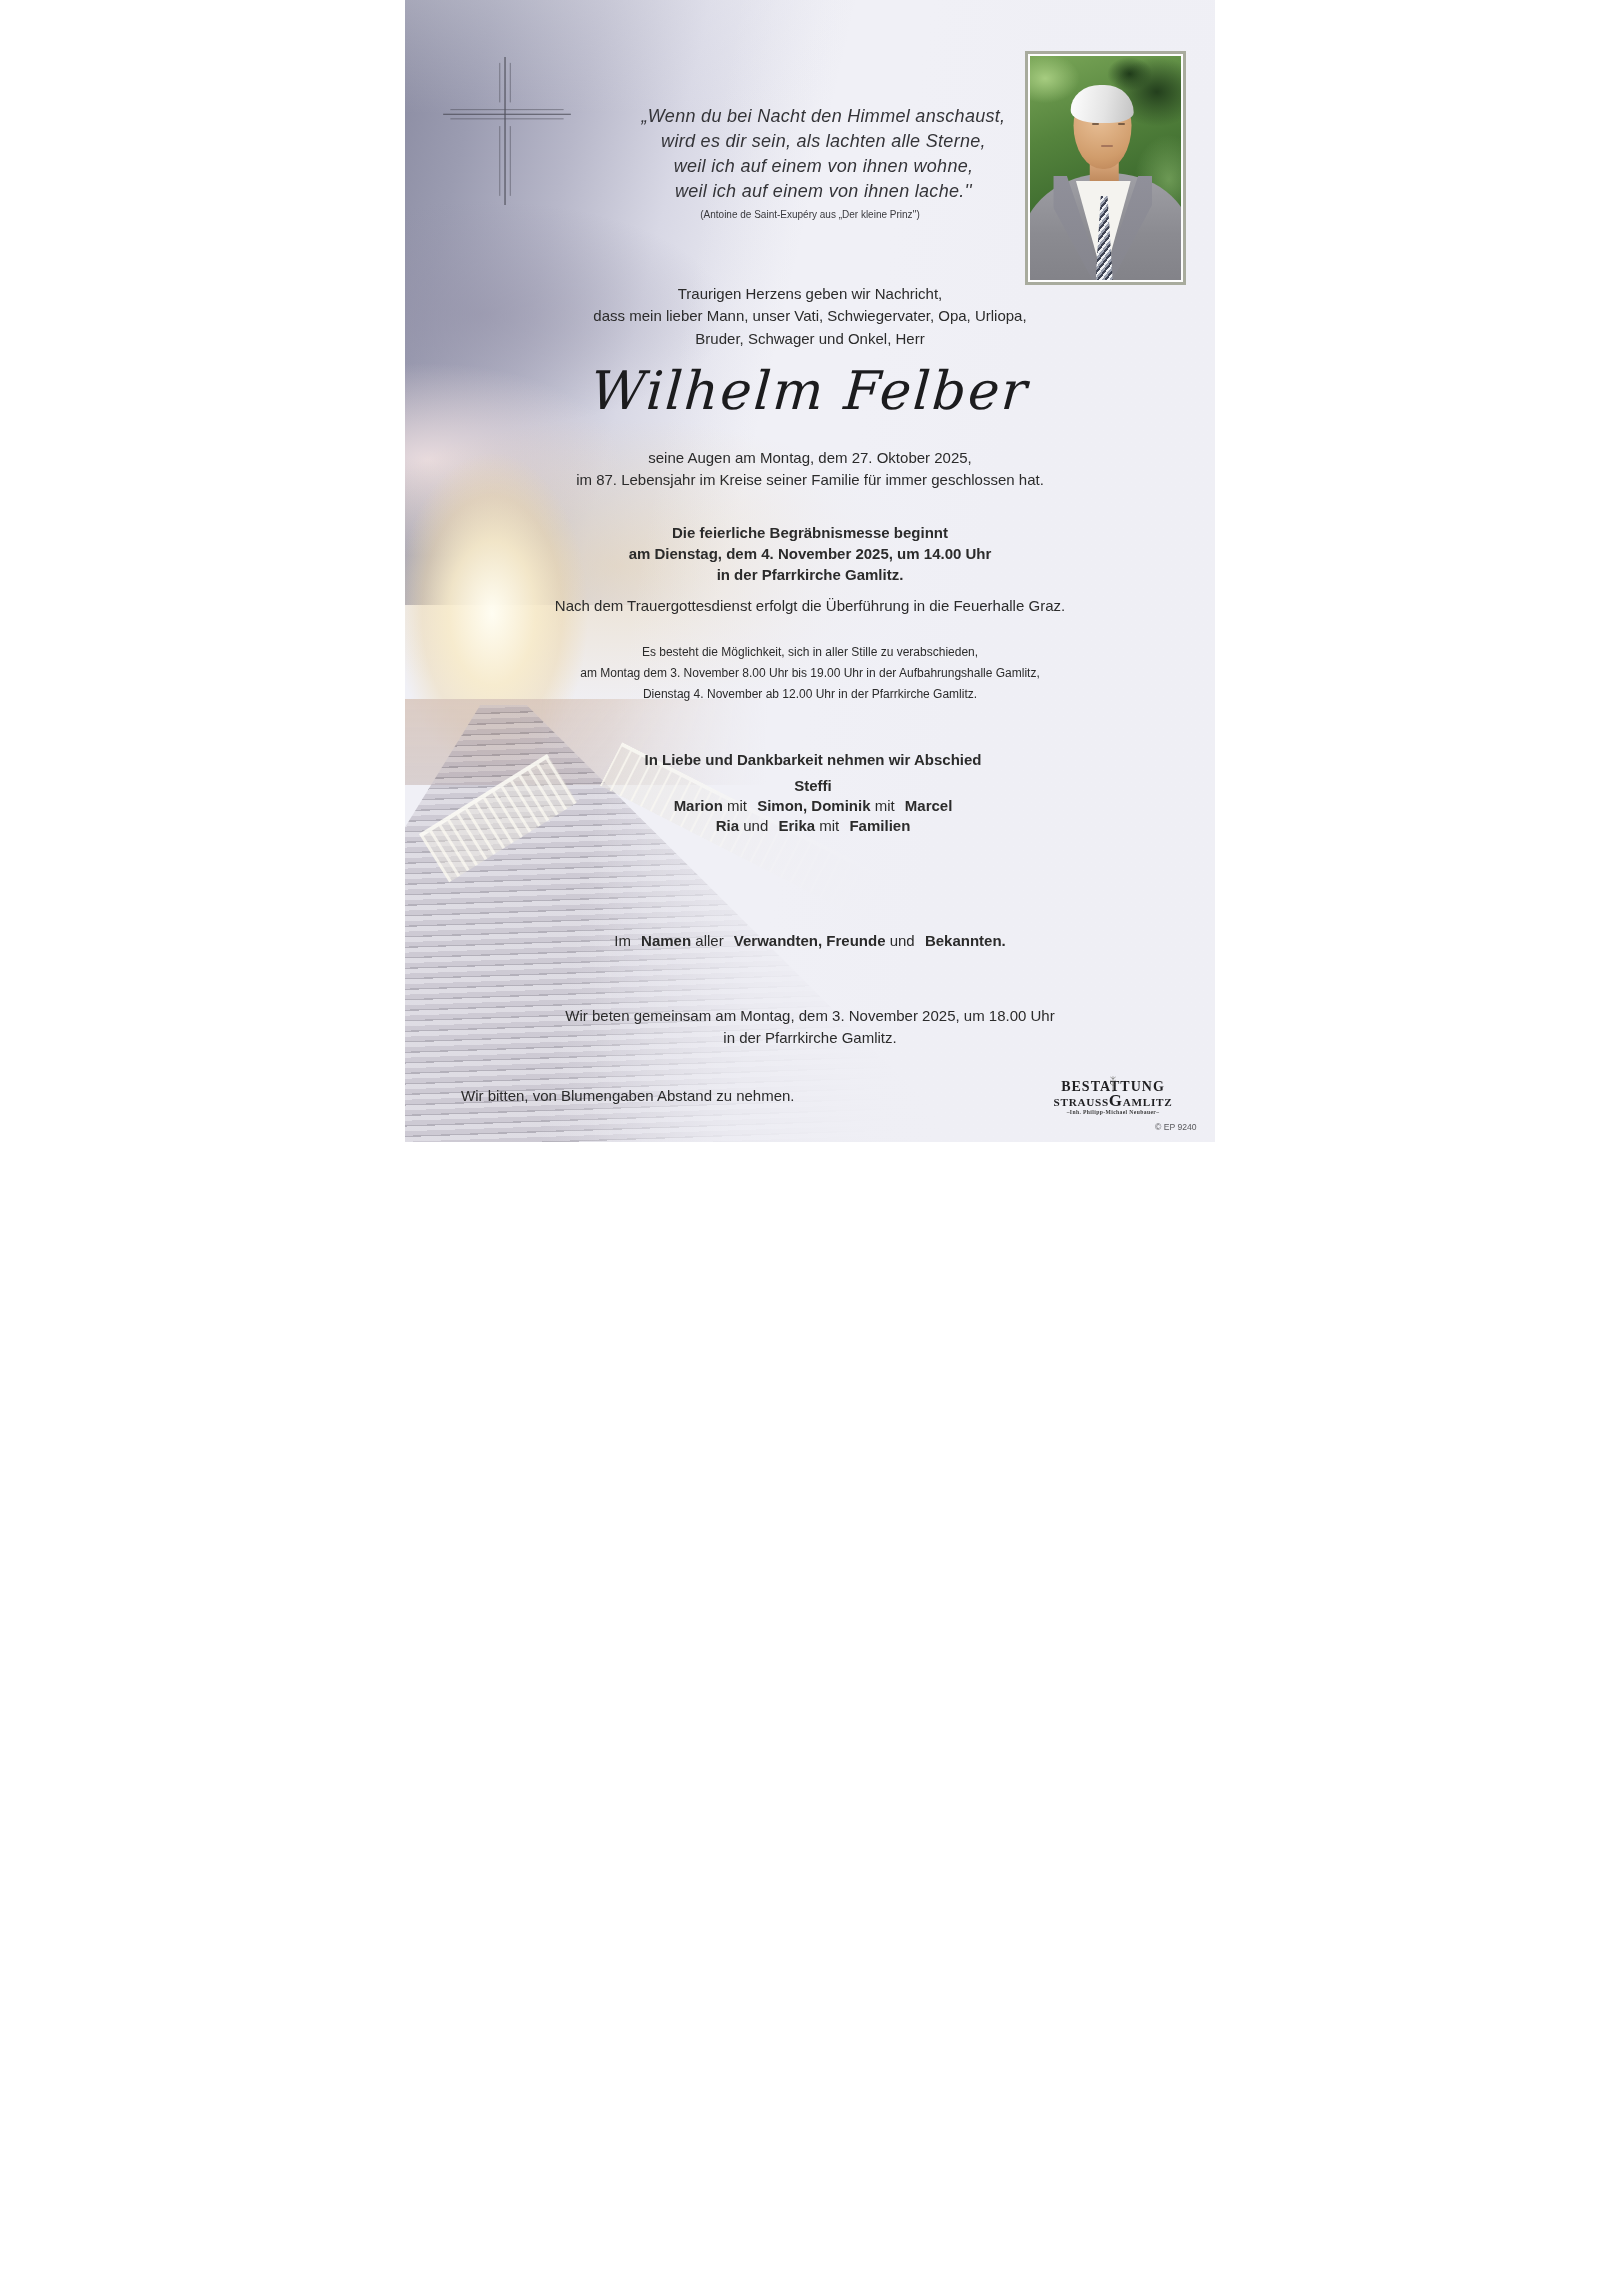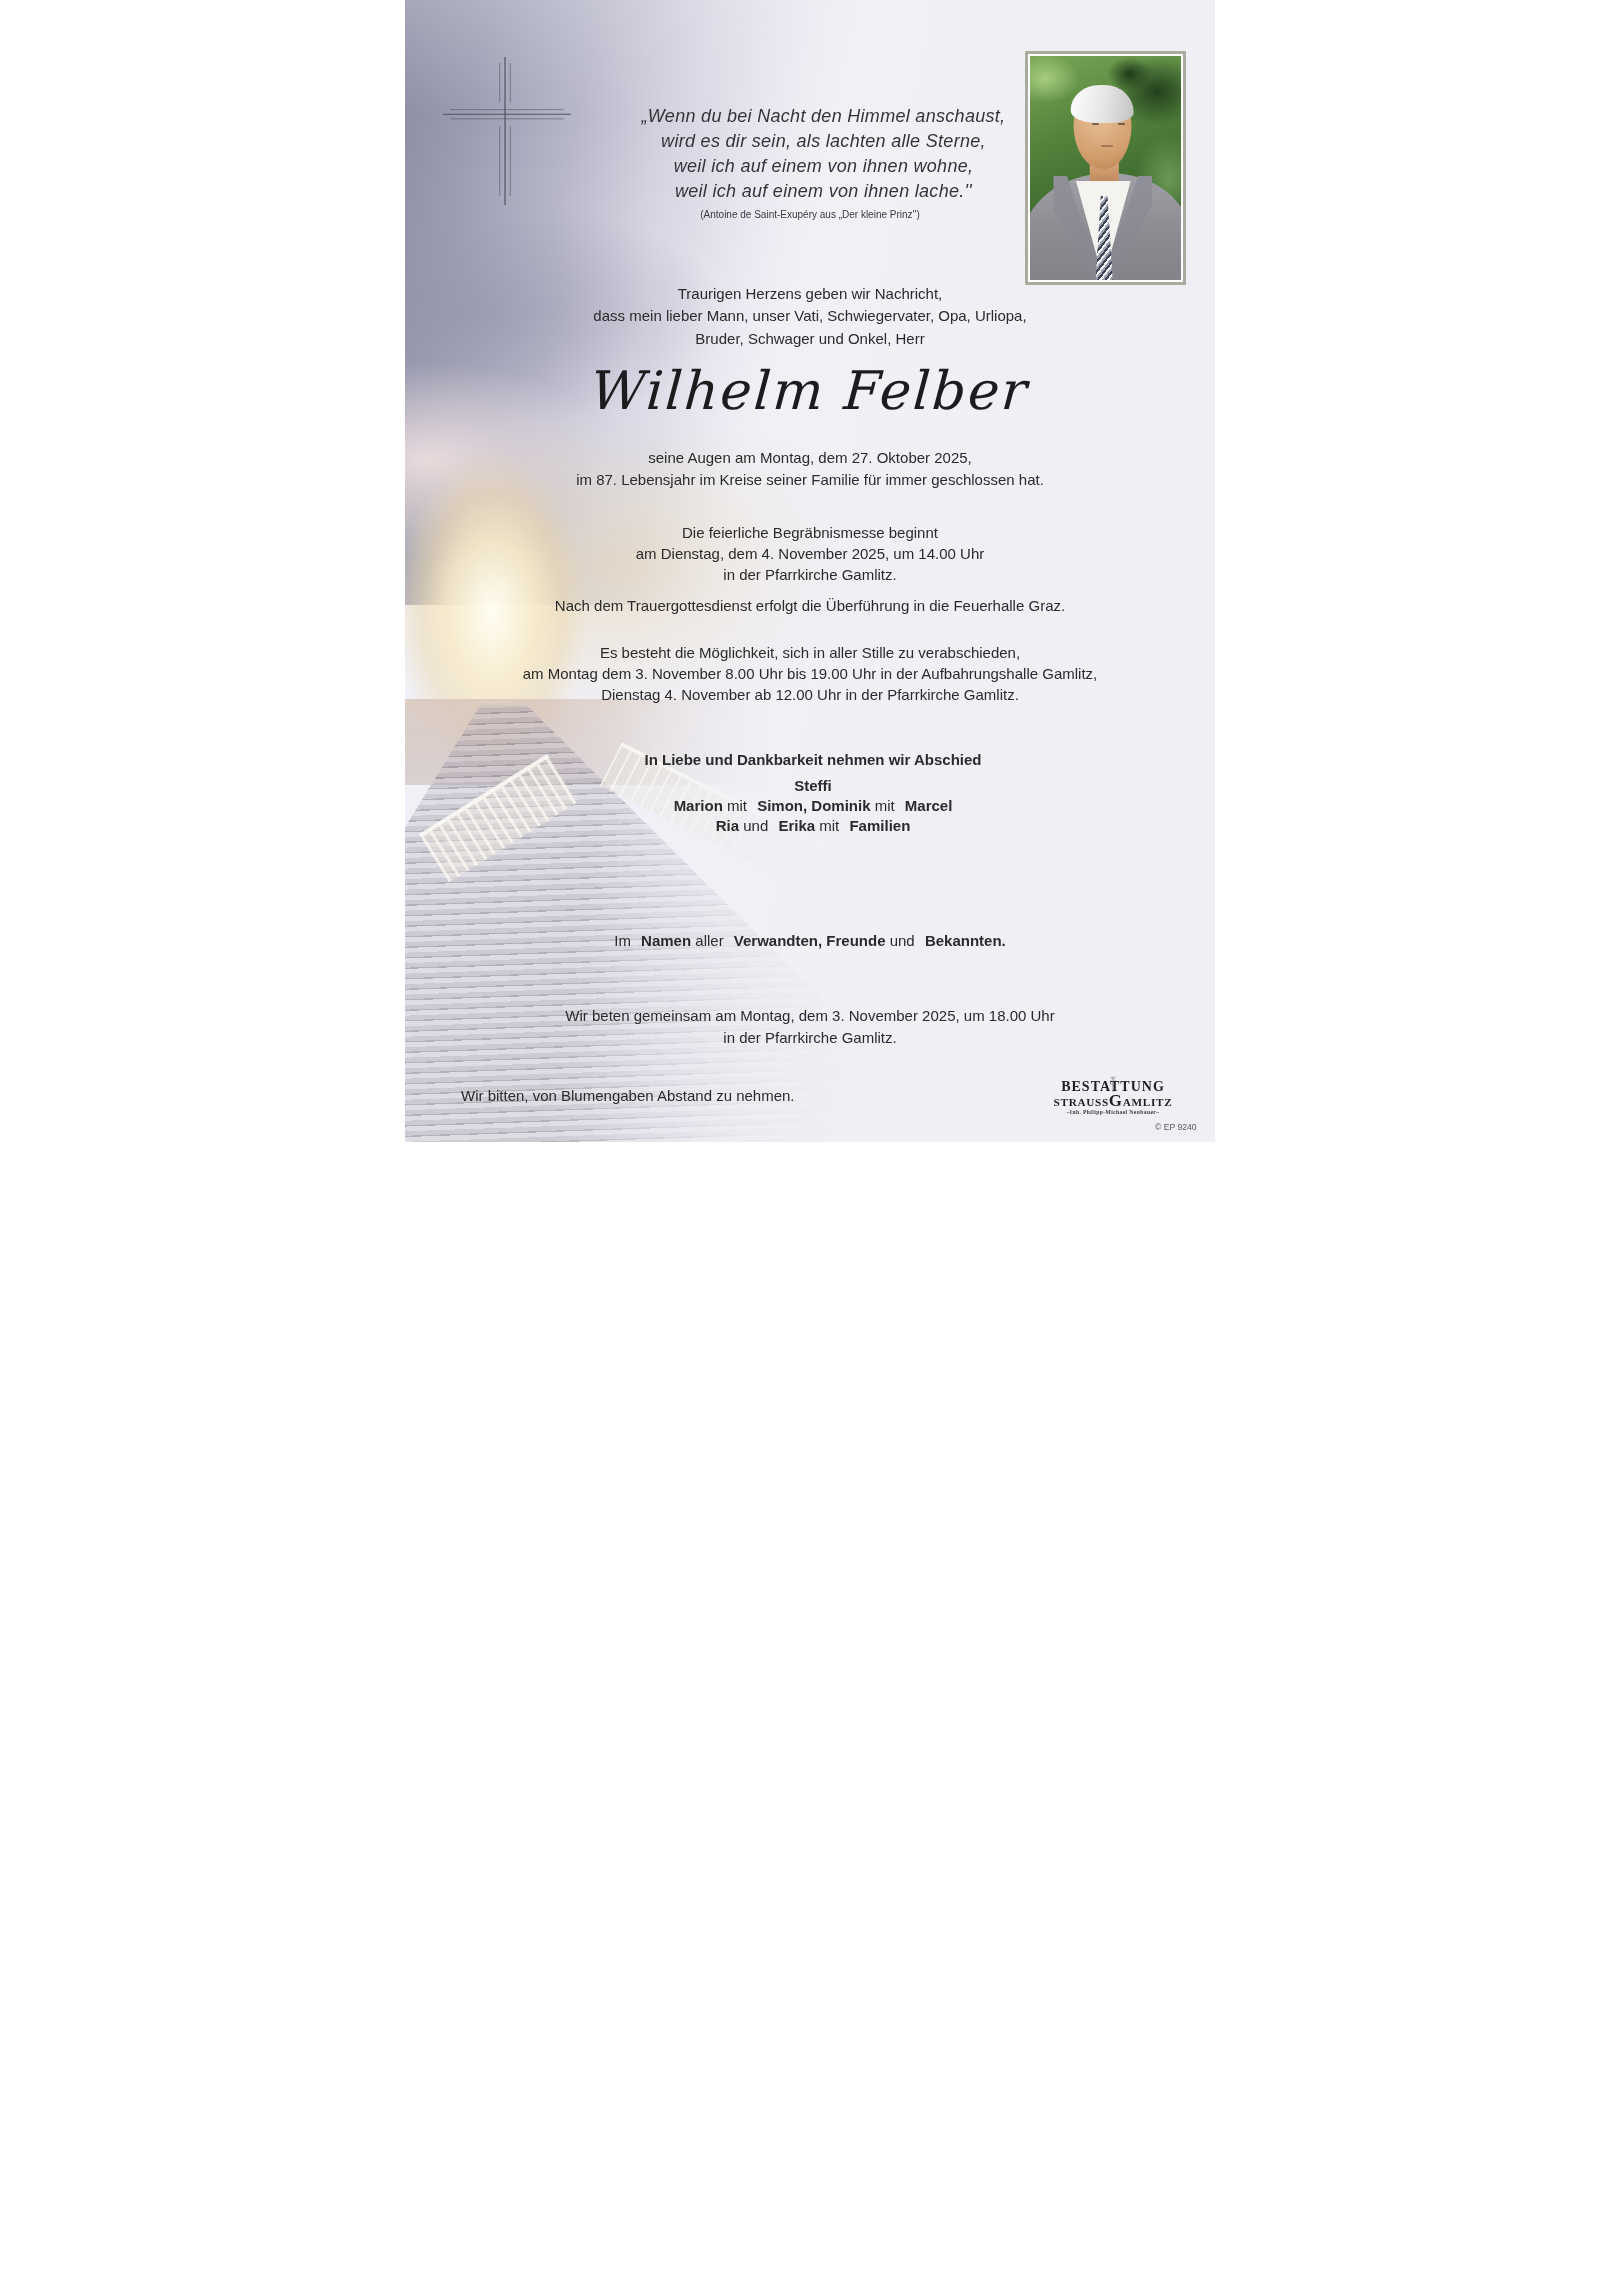--- a/index.html
+++ b/index.html
@@ -108,24 +108,24 @@
   .tb .line{white-space:nowrap;}
   .quote{top:104px;font-size:18px;font-style:italic;color:#343438;letter-spacing:0.3px;padding-left:27px;}
   .quote .line{line-height:25px;}
   .attribution{top:209px;font-size:10px;color:#3a3a3e;}
   .announce{top:283px;font-size:15px;}
   .announce .line{line-height:22.4px;}
   .deceased{top:360px;font-family:"DejaVu Serif", serif;font-style:italic;font-size:53px;
     color:#1c1c1e;letter-spacing:2px;transform:skewX(-4deg);}
   .passing{top:447px;font-size:15px;}
   .passing .line{line-height:22px;}
-  .service{top:522px;font-size:15px;}
+  .service{top:522px;font-size:15px;font-weight:bold;}
   .service .line{line-height:21px;}
   .transfer{top:597px;font-size:15px;}
-  .farewell{top:642px;font-size:15px;}
+  .farewell{top:642px;font-size:12px;}
   .farewell .line{line-height:21px;}
   .family-heading{top:751px;font-size:15px;font-weight:700;}
   .family{top:776px;font-size:15px;}
   .family .line{line-height:20px;}
   .family .bld,.closing .bld,.family-heading{font-weight:700;padding-left:6px;}
   .closing{top:932px;font-size:15px;}
   .prayer{top:1005px;font-size:15px;}
   .prayer .line{line-height:22px;}
   .flowers{position:absolute;left:56px;top:1087px;font-size:15px;text-align:left;}
   

